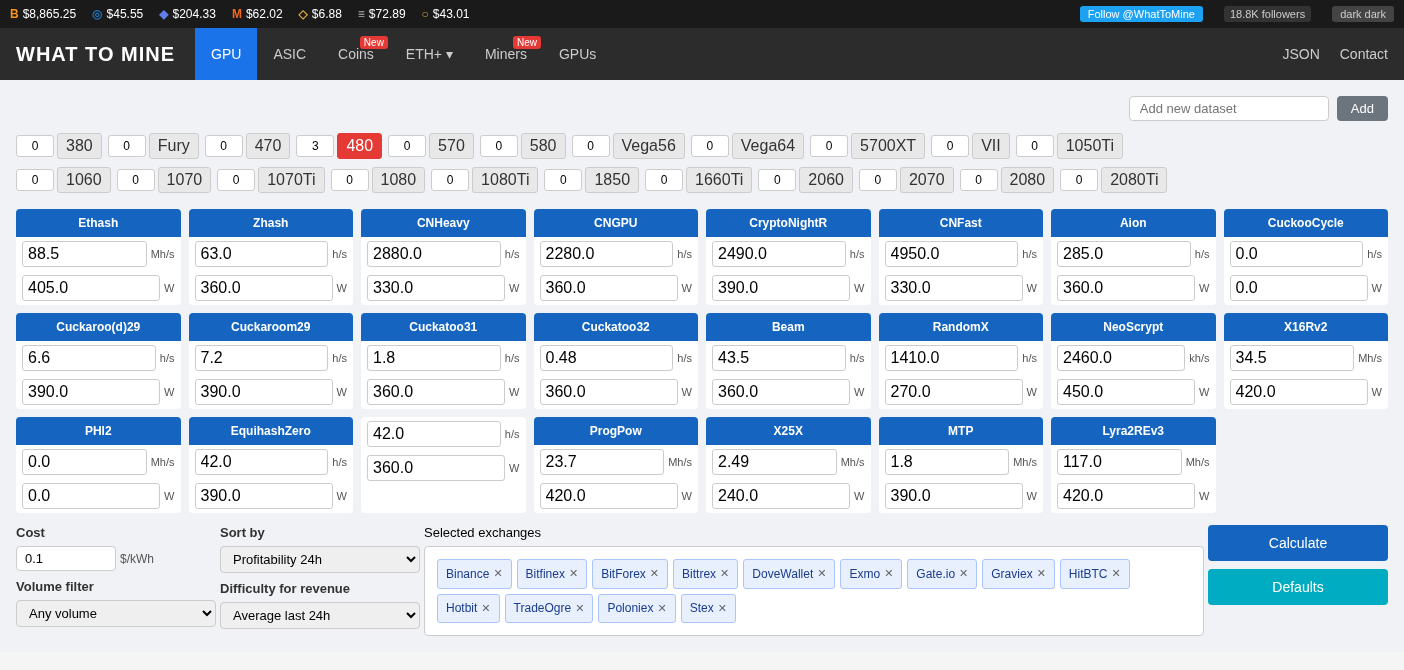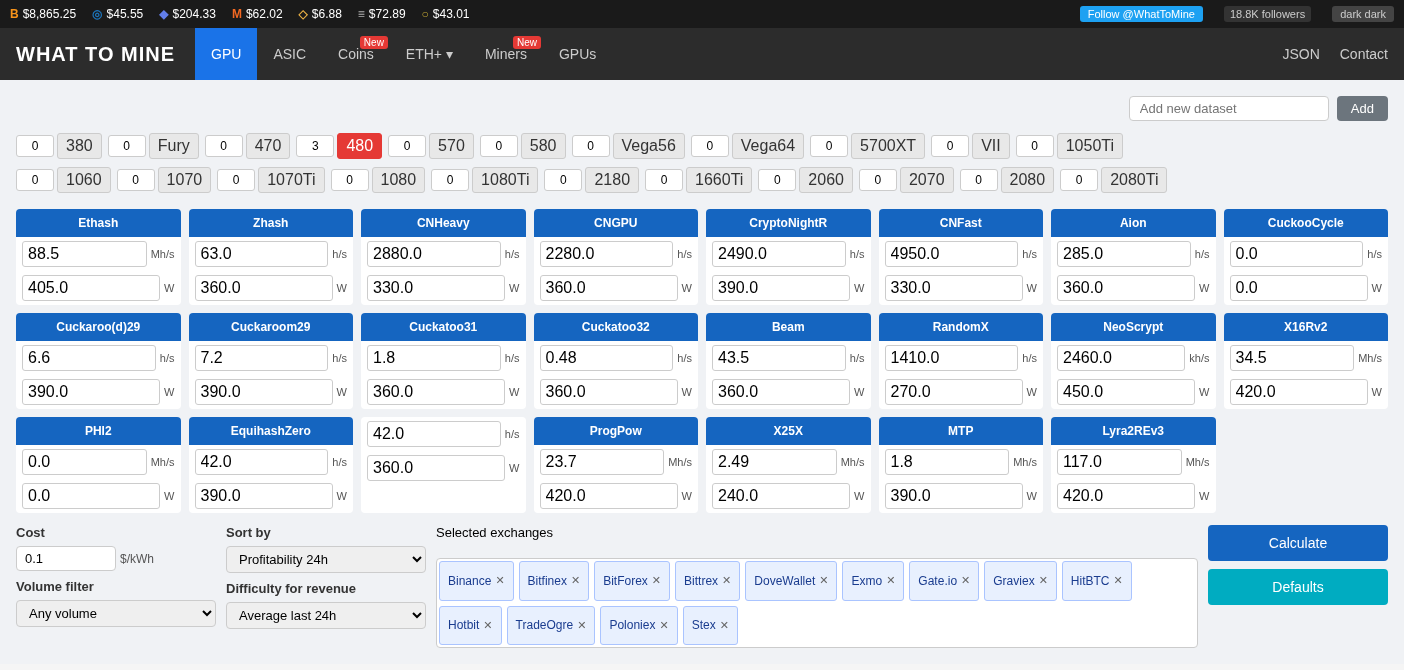--- a/index.html
+++ b/index.html
@@ -103,21 +103,21 @@
       border: 1px solid #ccc;
       border-radius: 3px;
       padding: 3px 5px;
       font-size: 16px;
       width: 60px;
     }
     .algo-unit { font-size: 11px; color: #555; white-space: nowrap; }
     .algo-w-row { display: flex; align-items: center; padding: 4px 6px; gap: 4px; }
 
     
-    .bottom-section { display: flex; gap: 10px; margin-top: 8px; }
+    .bottom-section { display: flex; gap: 4px; margin-top: 8px; }
     .bottom-col { min-width: 200px; }
     .bottom-col label { font-size: 13px; font-weight: bold; color: #333; display: block; margin-bottom: 6px; }
     .bottom-input-row { display: flex; align-items: center; gap: 4px; margin-bottom: 8px; }
     .bottom-input { border: 1px solid #ccc; border-radius: 4px; padding: 4px 8px; font-size: 13px; width: 100px; }
     .bottom-unit { font-size: 12px; color: #555; }
     .bottom-select { border: 1px solid #ccc; border-radius: 4px; padding: 4px 8px; font-size: 13px; width: 200px; appearance: auto; }
 
     .exchanges-col { flex: 1; }
     .exchange-tags { display: flex; flex-wrap: wrap; gap: 5px; }
     .exchange-tag {
@@ -268,21 +268,21 @@
         <div class="gpu-cell">
           <input type="text" class="gpu-num-input" value="0" style="">
           <span class="gpu-label">1080</span>
         </div>
         <div class="gpu-cell">
           <input type="text" class="gpu-num-input" value="0" style="">
           <span class="gpu-label">1080Ti</span>
         </div>
         <div class="gpu-cell">
           <input type="text" class="gpu-num-input" value="0" style="">
-          <span class="gpu-label">2180</span>
+          <span class="gpu-label">1850</span>
         </div>
         <div class="gpu-cell">
           <input type="text" class="gpu-num-input" value="0" style="">
           <span class="gpu-label">1660Ti</span>
         </div>
         <div class="gpu-cell">
           <input type="text" class="gpu-num-input" value="0" style="">
           <span class="gpu-label">2060</span>
         </div>
         <div class="gpu-cell">
@@ -592,21 +592,21 @@
         <select class="bottom-select">
           <option>Average last 24h</option>
           <option>Current</option>
           <option>Average last 7d</option>
         </select>
       </div>
     </div>
 
     <div class="exchanges-col">
       <label>Selected exchanges</label>
-      <div class="exchange-tags" id="exchange-tags" style="margin-top:18px;background:#fff;border:1px solid #ccc;border-radius:4px;padding:2px;min-height:90px;">
+      <div class="exchange-tags" id="exchange-tags" style="margin-top:6px;background:#fff;border:1px solid #ccc;border-radius:4px;padding:12px;min-height:90px;">
           <div class="exchange-tag">
             <span>Binance</span>
             <span class="remove">✕</span>
           </div>
           <div class="exchange-tag">
             <span>Bitfinex</span>
             <span class="remove">✕</span>
           </div>
           <div class="exchange-tag">
             <span>BitForex</span>

